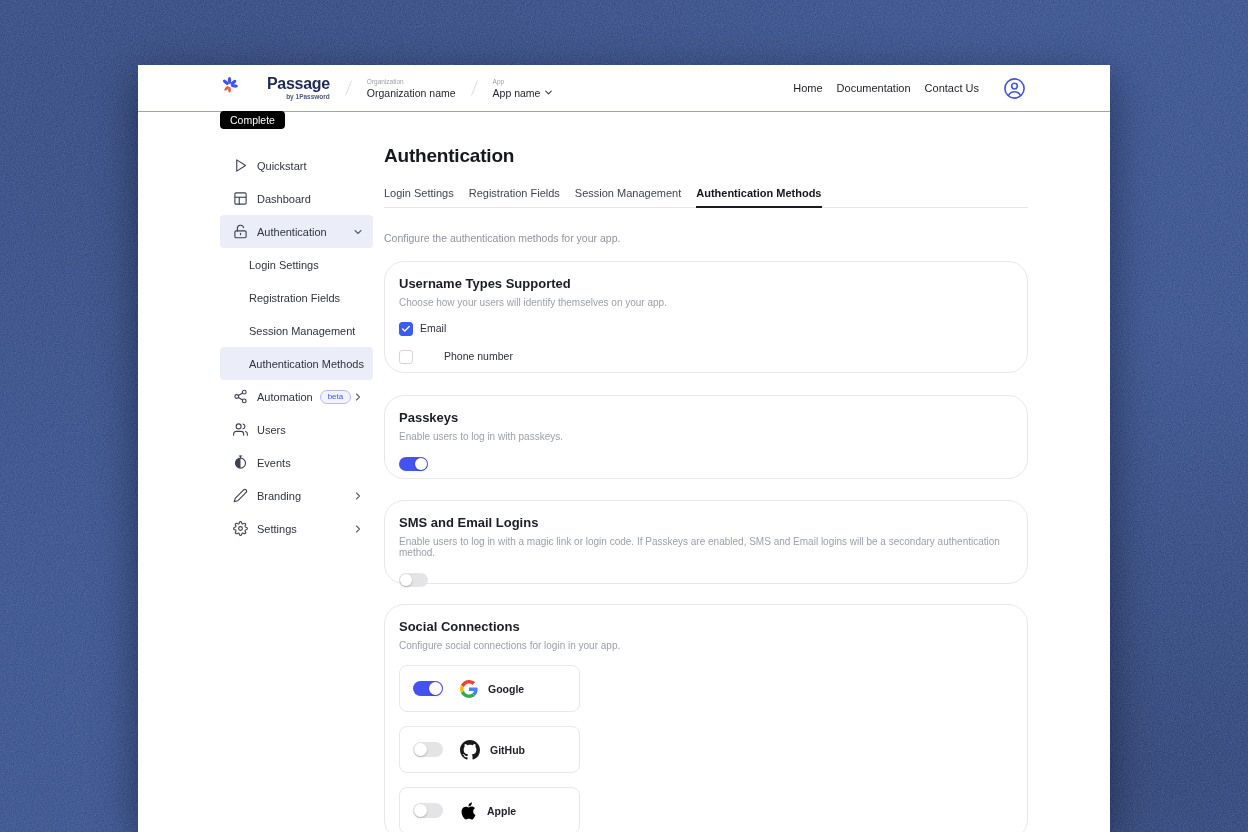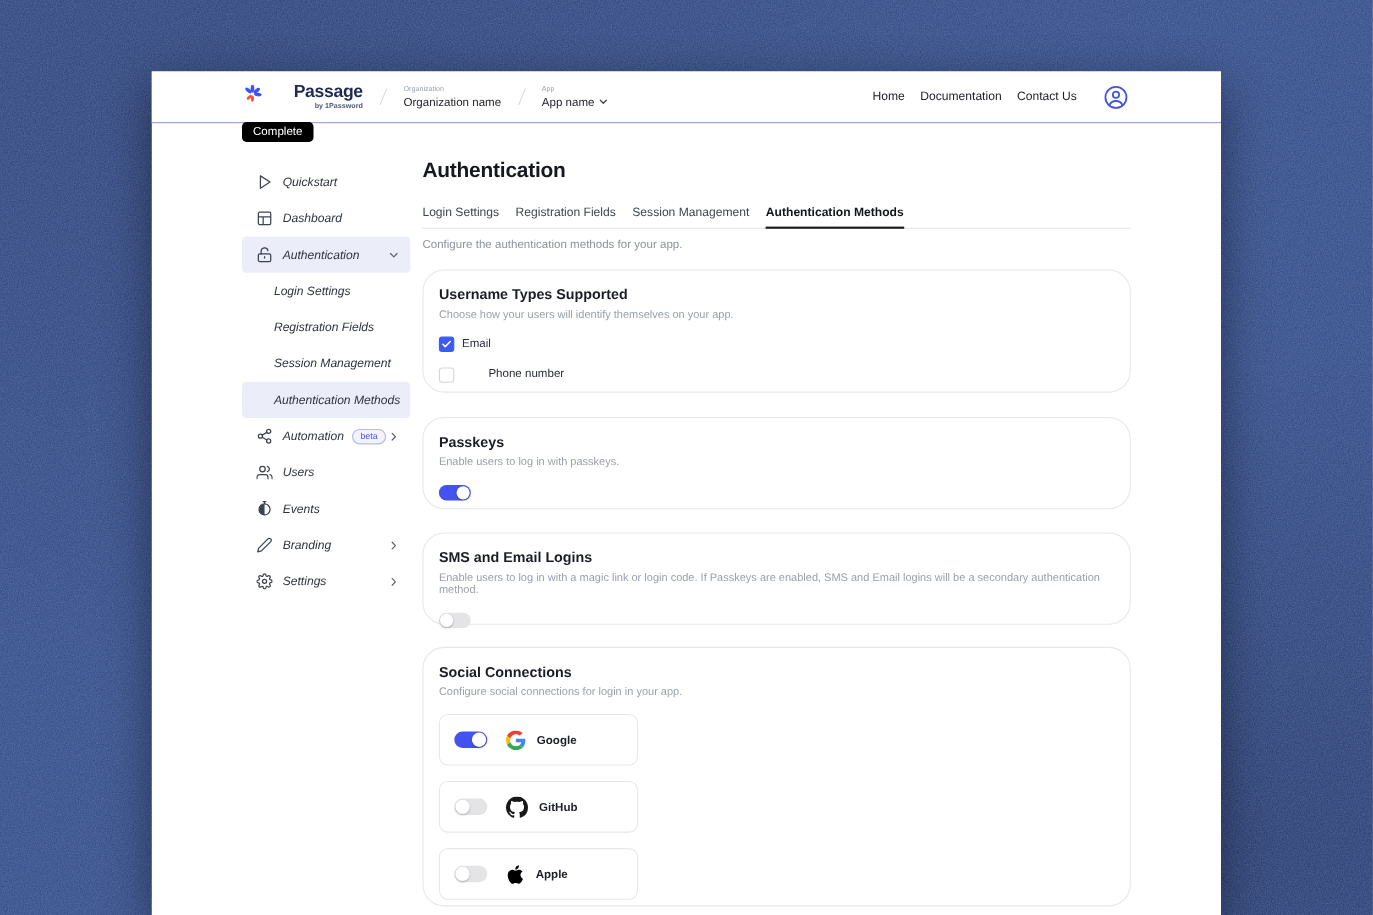--- a/index.html
+++ b/index.html
@@ -43,35 +43,35 @@
     min-width:62px; height:18px; padding:0 10px;
     background:#000000; color:#fff; font-size:10.5px; font-weight:500;
     border:none; border-radius:4px; display:flex; align-items:center; justify-content:center; cursor:pointer;
   }
 
   
   .sidebar { position:absolute; left:82px; top:84px; width:153px; }
   .srow { height:33px; display:flex; align-items:center; padding:0 9px 0 12px; border-radius:4px; cursor:pointer; }
   .srow.active { background:#ebedf9; }
   .srow .ic { width:16px; height:16px; flex:0 0 16px; display:flex; align-items:center; justify-content:center; }
-  .srow .lbl { margin-left:9px; font-size:11px; color:#2e333e; white-space:nowrap;font-style:italic; }
+  .srow .lbl { margin-left:9px; font-size:11px; color:#2e333e; white-space:nowrap; }
   .srow.sub { padding-left:29px; }
   .srow .chev { margin-left:auto; display:flex; }
   .badge {
     margin-left:7px; font-size:8px; color:#4353ef; border:1px solid #b3baf7; background:#f2f3fe;
     border-radius:999px; padding:1px 7px 2px; line-height:9px;
   }
 
   
   .main { position:absolute; left:246px; top:81px; width:644px; }
   .page-title { font-size:19px; font-weight:700; color:#15181e; line-height:20px; letter-spacing:-.2px; }
   .tabs { display:flex; gap:15px; margin-top:21px; border-bottom:1px solid #e4e6ea; }
   .tab { font-size:11px; color:#3f444e; font-weight:500; padding-bottom:7px; cursor:pointer; white-space:nowrap; }
   .tab.active { color:#14161b; font-weight:700; border-bottom:2px solid #1a1c22; margin-bottom:-1px; }
-  .main-desc { font-size:10.5px; color:#8e939d; margin-top:8px; height:12px; }
+  .main-desc { font-size:10.5px; color:#8e939d; margin-top:24px; height:12px; }
 
   .card {
     border:1px solid #e5e7eb; border-radius:20px; background:#fff;
     padding:14px; width:644px;
   }
   .card-title { font-size:13px; font-weight:700; color:#1a1d24; }
   .card-desc { font-size:10px; color:#9aa0aa; margin-top:6px; }
   .c1 { margin-top:17px; height:112px; }
   .c2 { margin-top:22px; height:84px; }
   .c3 { margin-top:21px; height:84px; }

